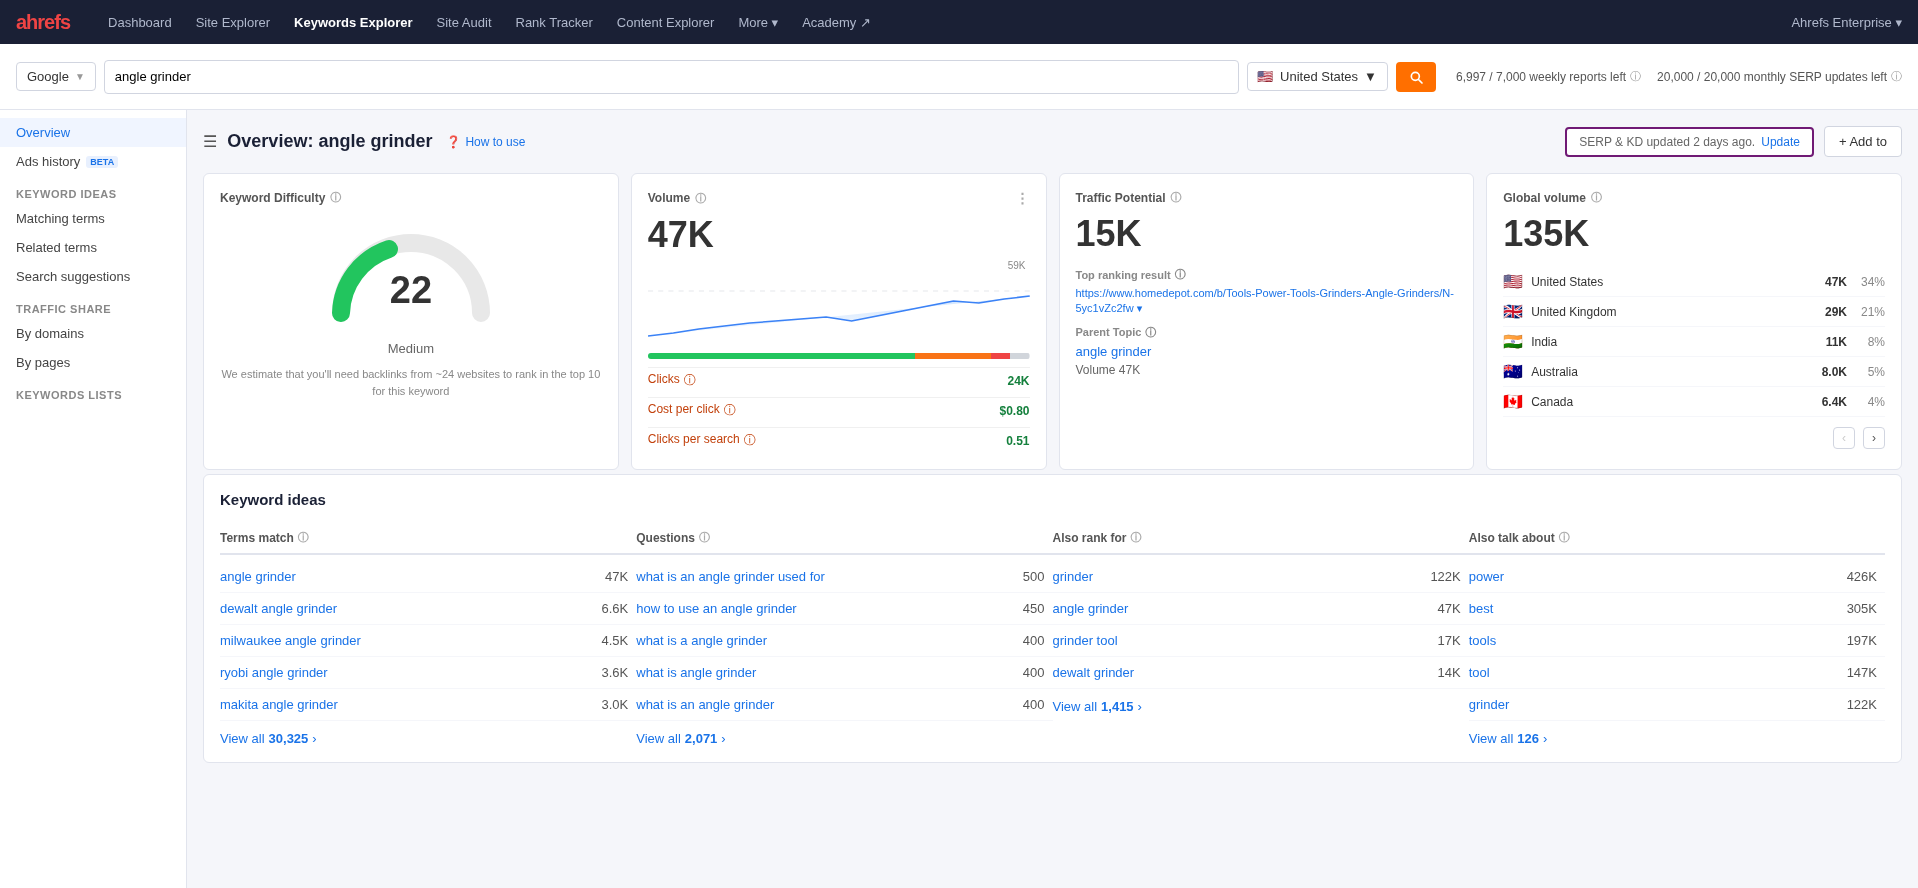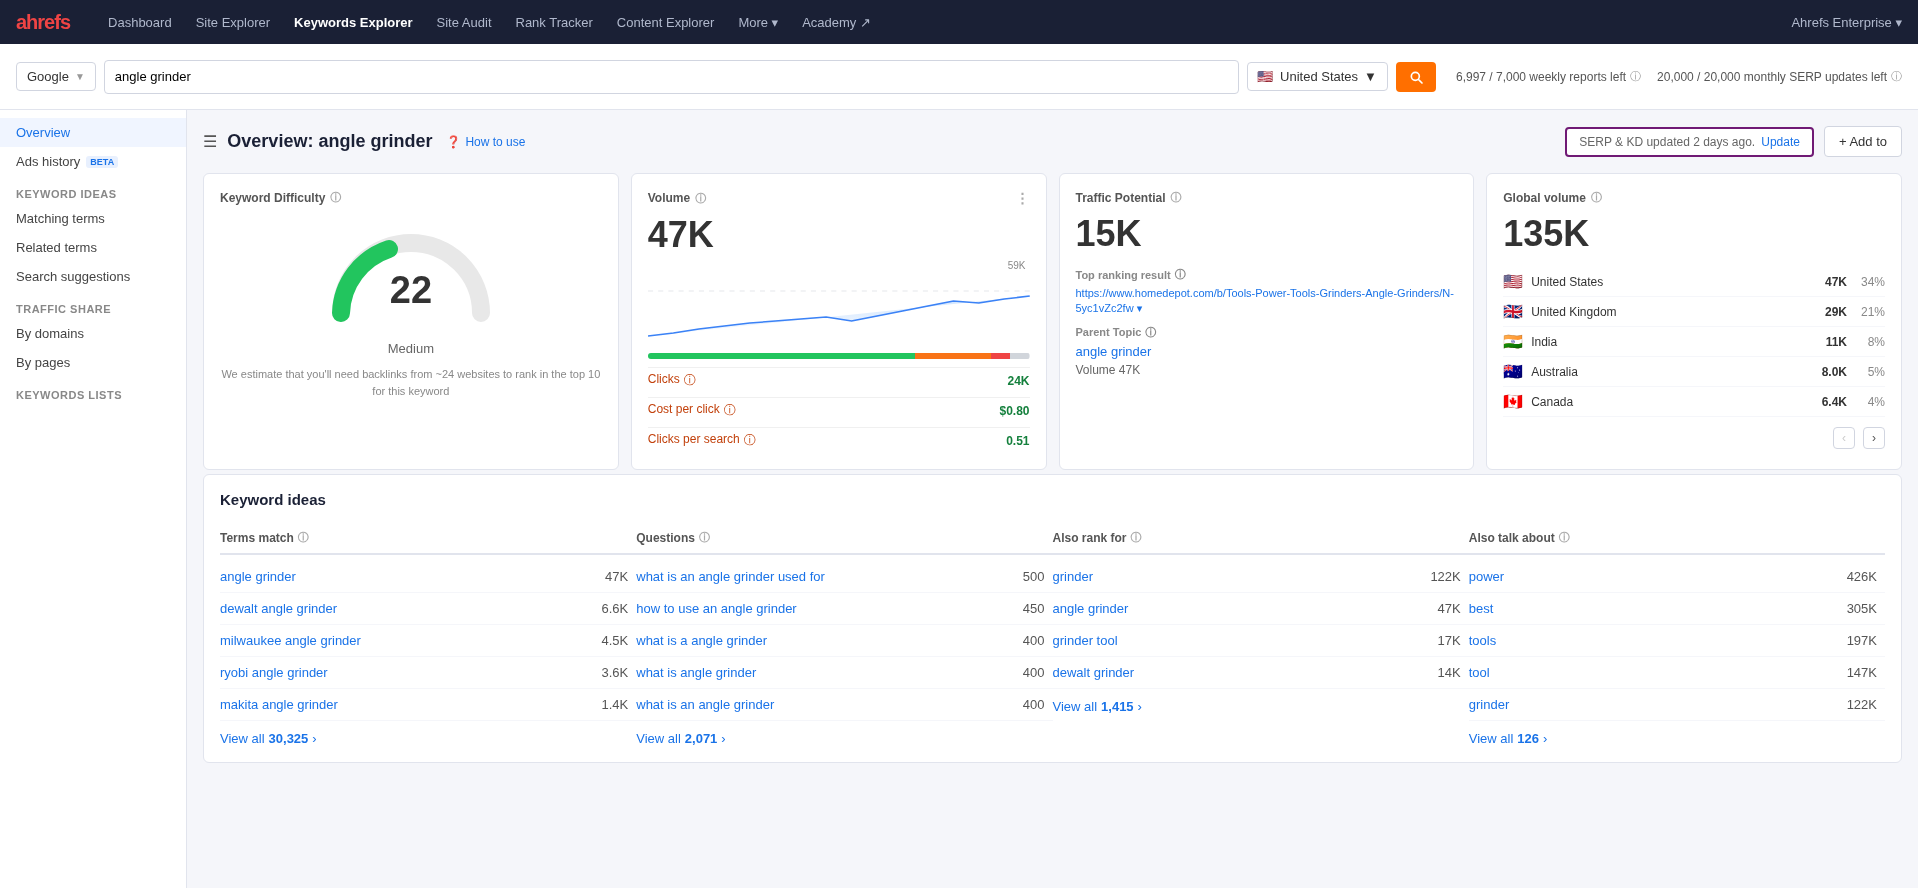--- a/index.html
+++ b/index.html
@@ -349,21 +349,21 @@
             <div class="ideas-row">
       <span class="ideas-link">milwaukee angle grinder</span>
       <span class="ideas-num">4.5K</span>
     </div>
             <div class="ideas-row">
       <span class="ideas-link">ryobi angle grinder</span>
       <span class="ideas-num">3.6K</span>
     </div>
             <div class="ideas-row">
       <span class="ideas-link">makita angle grinder</span>
-      <span class="ideas-num">1.4K</span>
+      <span class="ideas-num">3.0K</span>
     </div>
             <div class="ideas-view-all">
     View all <strong>30,325</strong> <span>›</span>
   </div>
           </div>
           <div class="ideas-col">
             <div class="ideas-col-header">
     Questions
     <span class="info-circle">ⓘ</span>
   </div>

